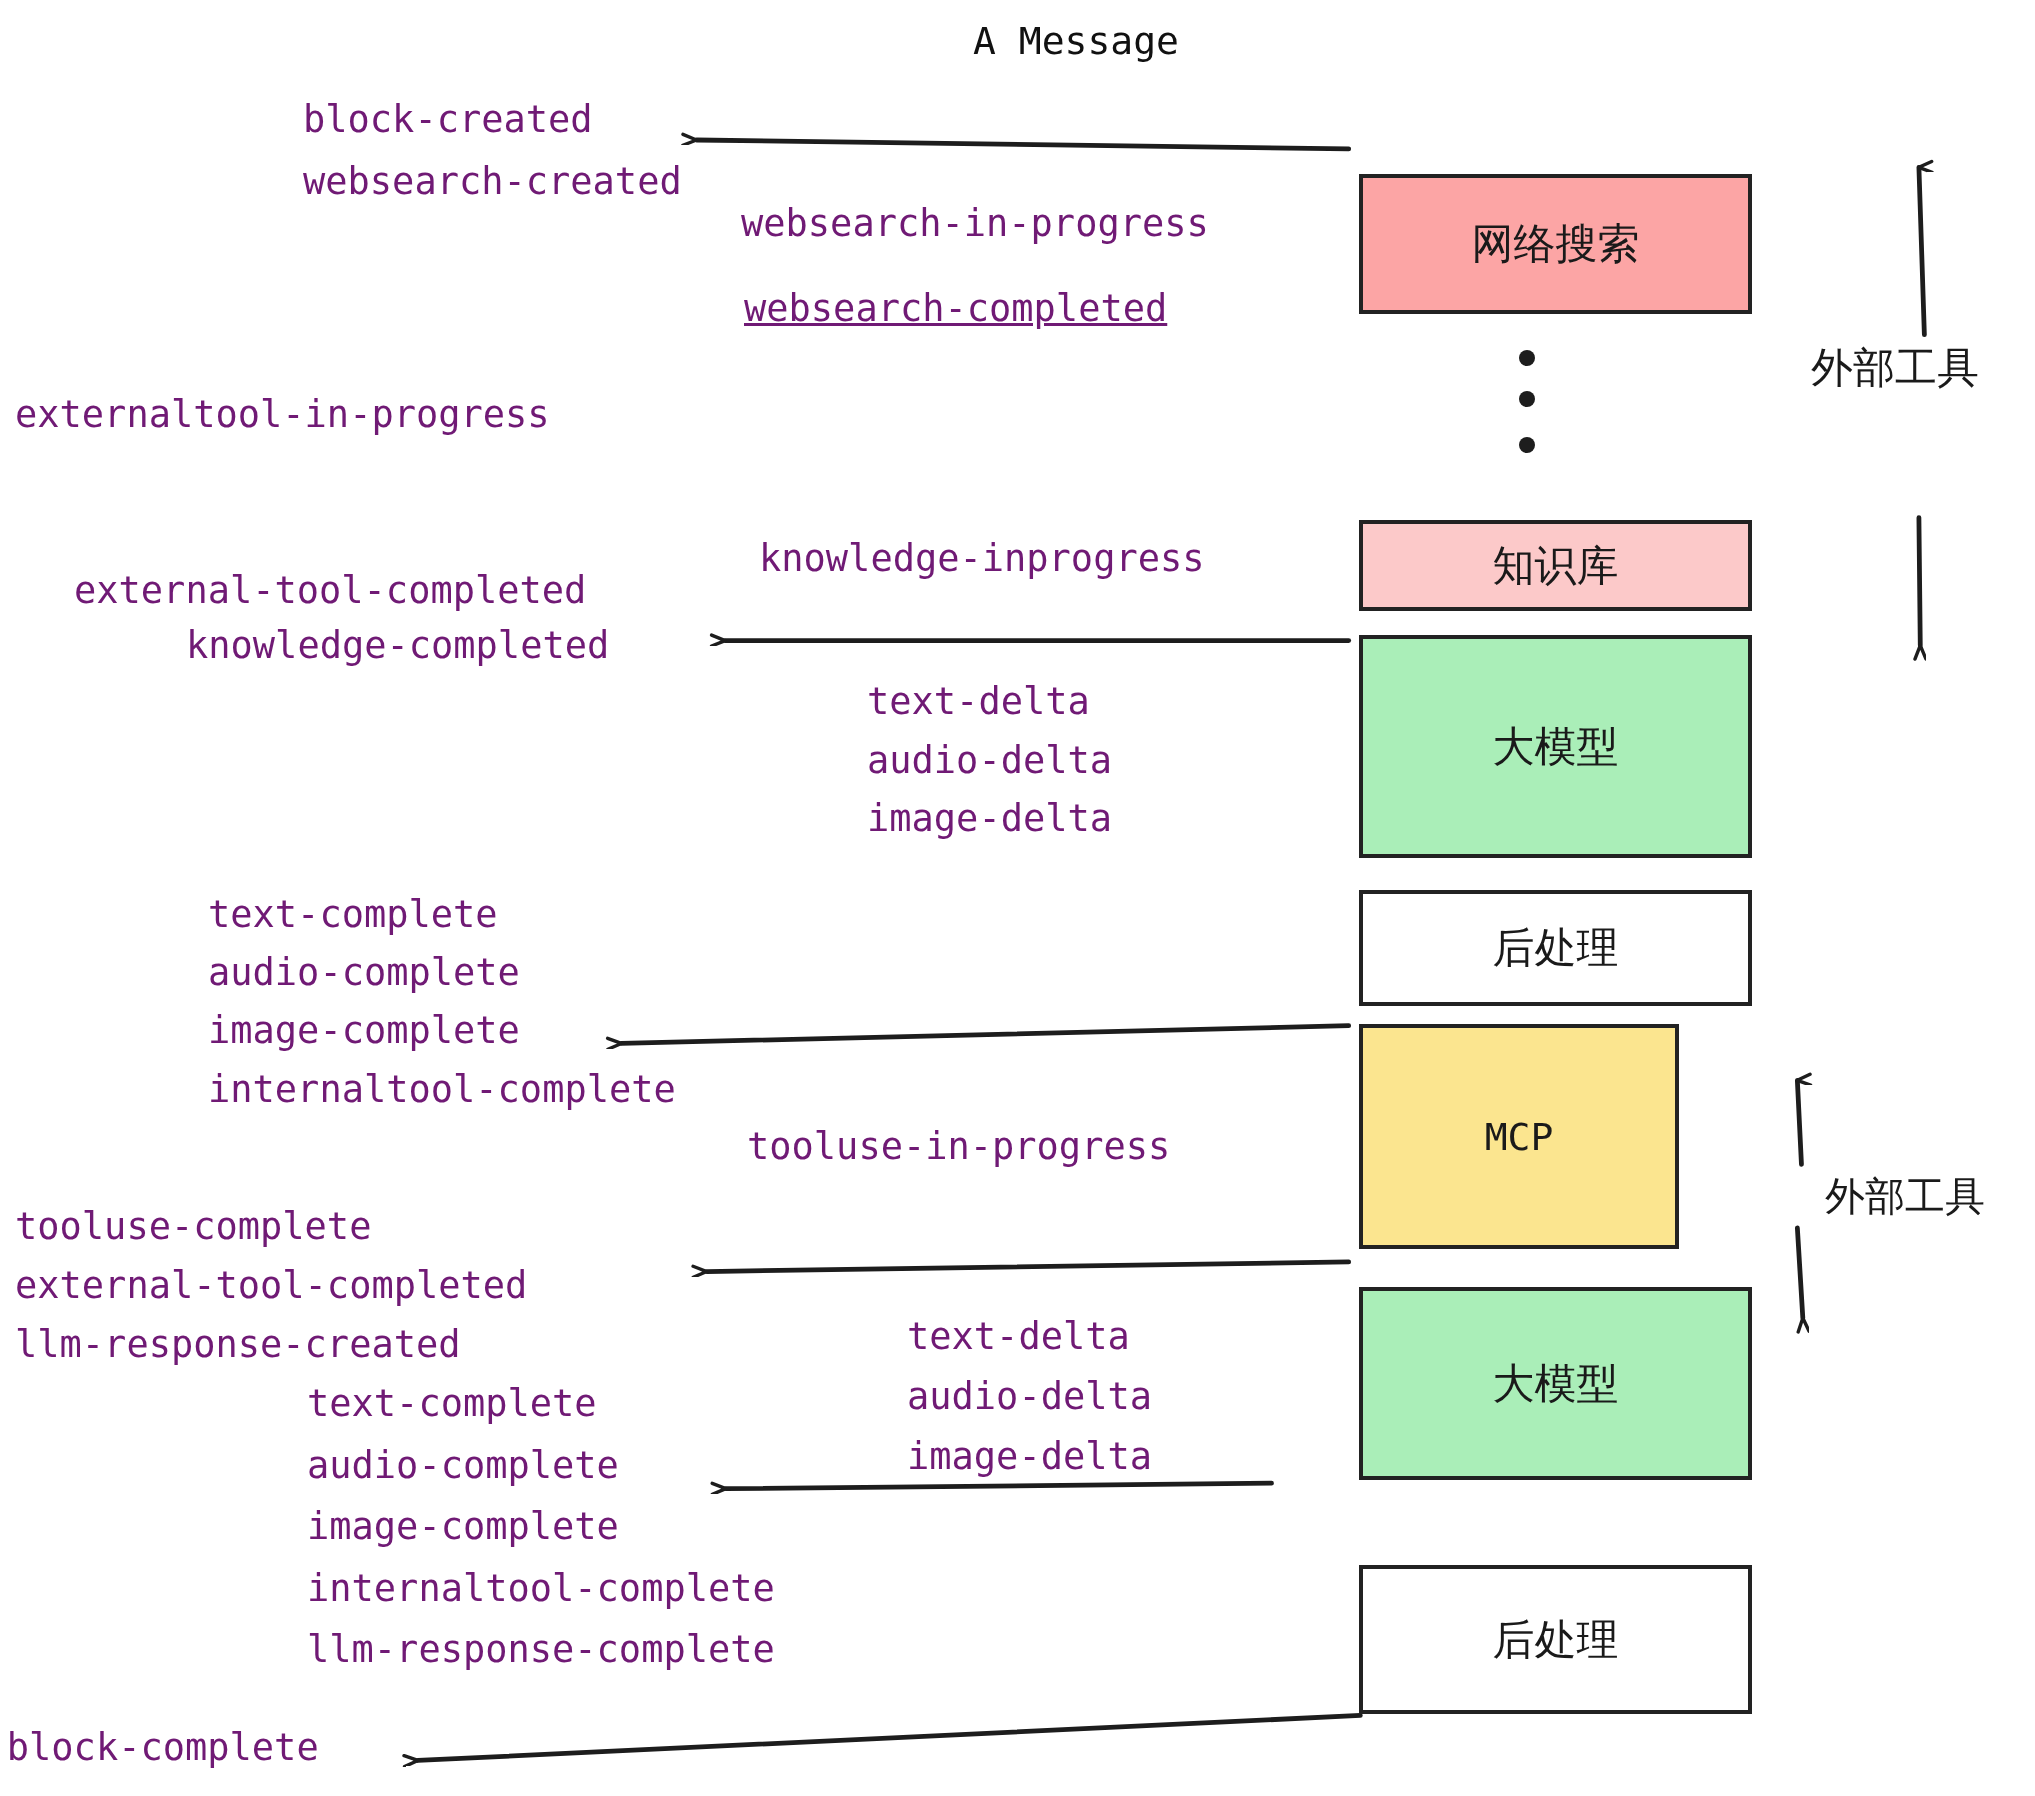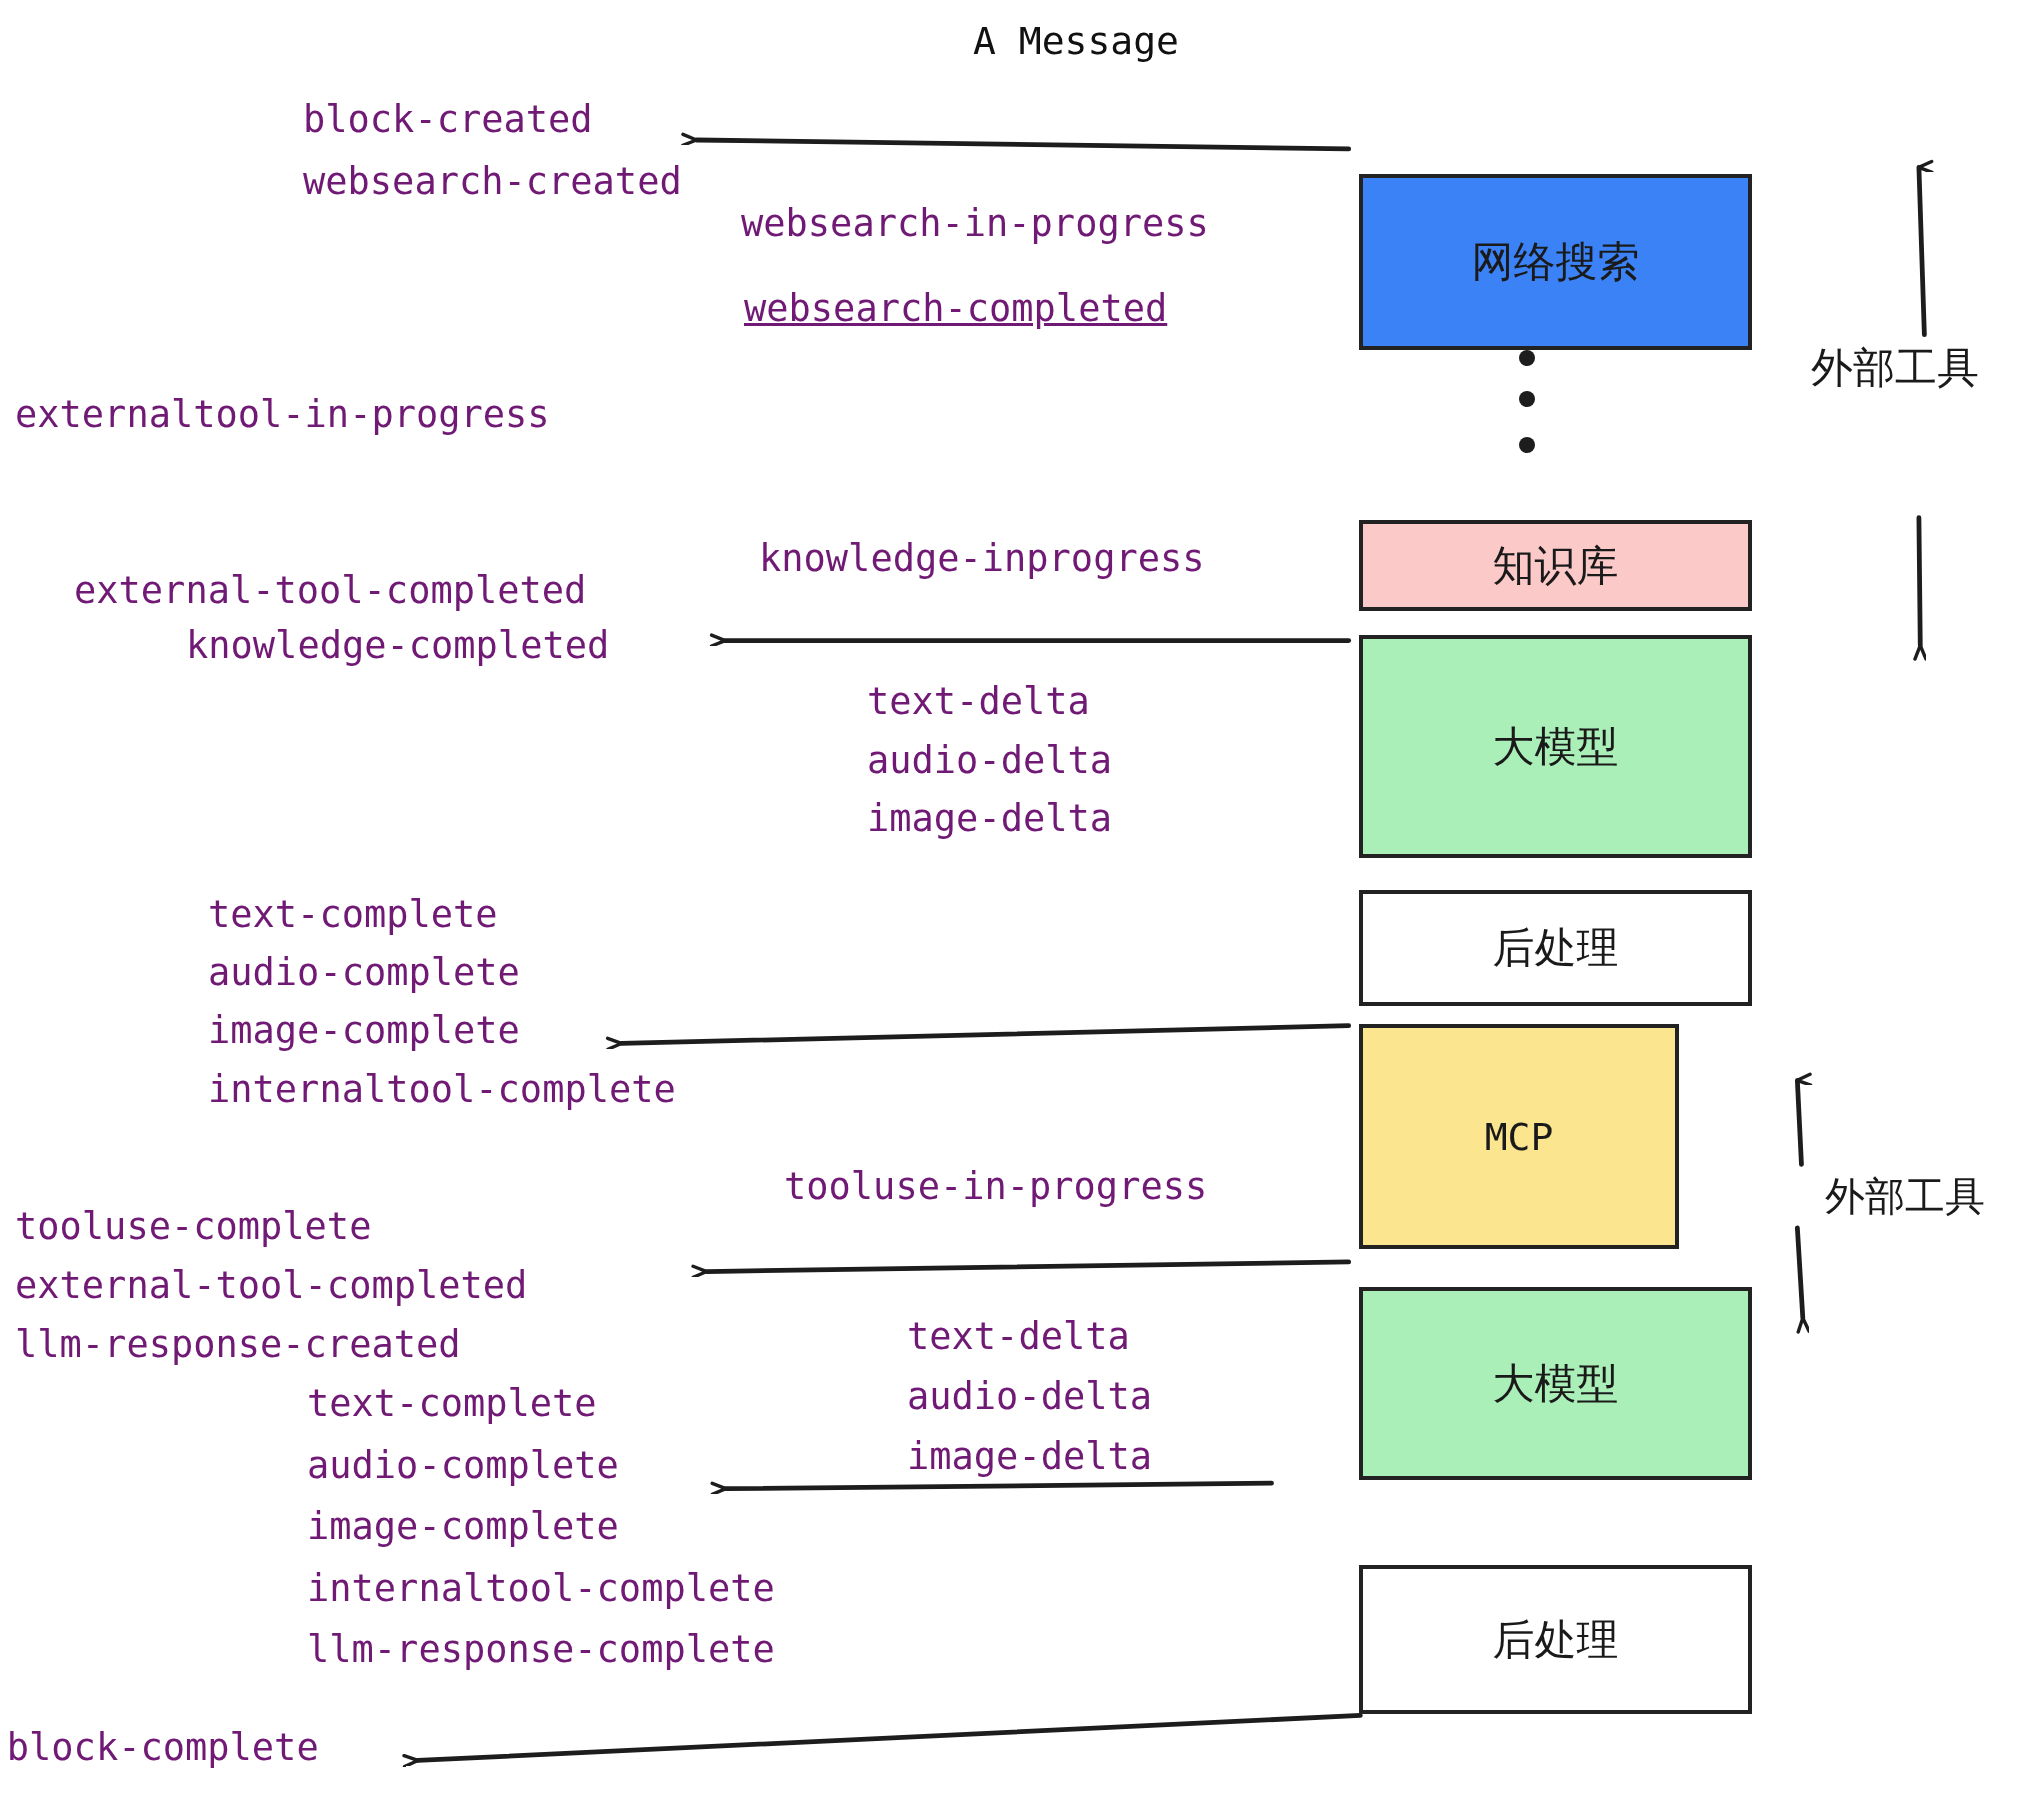--- a/index.html
+++ b/index.html
@@ -107,39 +107,39 @@
   <div class="lbl" style="left:186px;top:627px;">knowledge-completed</div>
 
   <div class="lbl" style="left:867px;top:683px;">text-delta</div>
   <div class="lbl" style="left:867px;top:742px;">audio-delta</div>
   <div class="lbl" style="left:867px;top:800px;">image-delta</div>
 
   <div class="lbl" style="left:208px;top:896px;">text-complete</div>
   <div class="lbl" style="left:208px;top:954px;">audio-complete</div>
   <div class="lbl" style="left:208px;top:1012px;">image-complete</div>
   <div class="lbl" style="left:208px;top:1071px;">internaltool-complete</div>
-  <div class="lbl" style="left:784px;top:1128px;margin-top:40px;">tooluse-in-progress</div>
+  <div class="lbl" style="left:747px;top:1128px;">tooluse-in-progress</div>
 
   <div class="lbl" style="left:15px;top:1208px;">tooluse-complete</div>
   <div class="lbl" style="left:15px;top:1267px;">external-tool-completed</div>
   <div class="lbl" style="left:15px;top:1326px;">llm-response-created</div>
 
   <div class="lbl" style="left:907px;top:1318px;">text-delta</div>
   <div class="lbl" style="left:907px;top:1378px;">audio-delta</div>
   <div class="lbl" style="left:907px;top:1438px;">image-delta</div>
 
   <div class="lbl" style="left:307px;top:1385px;">text-complete</div>
   <div class="lbl" style="left:307px;top:1447px;">audio-complete</div>
   <div class="lbl" style="left:307px;top:1508px;">image-complete</div>
   <div class="lbl" style="left:307px;top:1570px;">internaltool-complete</div>
   <div class="lbl" style="left:307px;top:1631px;">llm-response-complete</div>
 
   <div class="lbl" style="left:6.8px;top:1729px;">block-complete</div>
 
-  <div class="box" style="left:1359px;top:174px;width:393px;height:176px;background:#3b82f6;">
+  <div class="box" style="left:1359px;top:174px;width:393px;height:140px;background:#fca5a5;">
     <span>网络搜索</span>
   </div>
 
   <div class="dot" style="left:1519px;top:350px;"></div>
   <div class="dot" style="left:1519px;top:391px;"></div>
   <div class="dot" style="left:1519px;top:437px;"></div>
 
   <div class="box" style="left:1359px;top:520px;width:393px;height:91px;background:#FCC9C9;">
     <span>知识库</span>
   </div>

